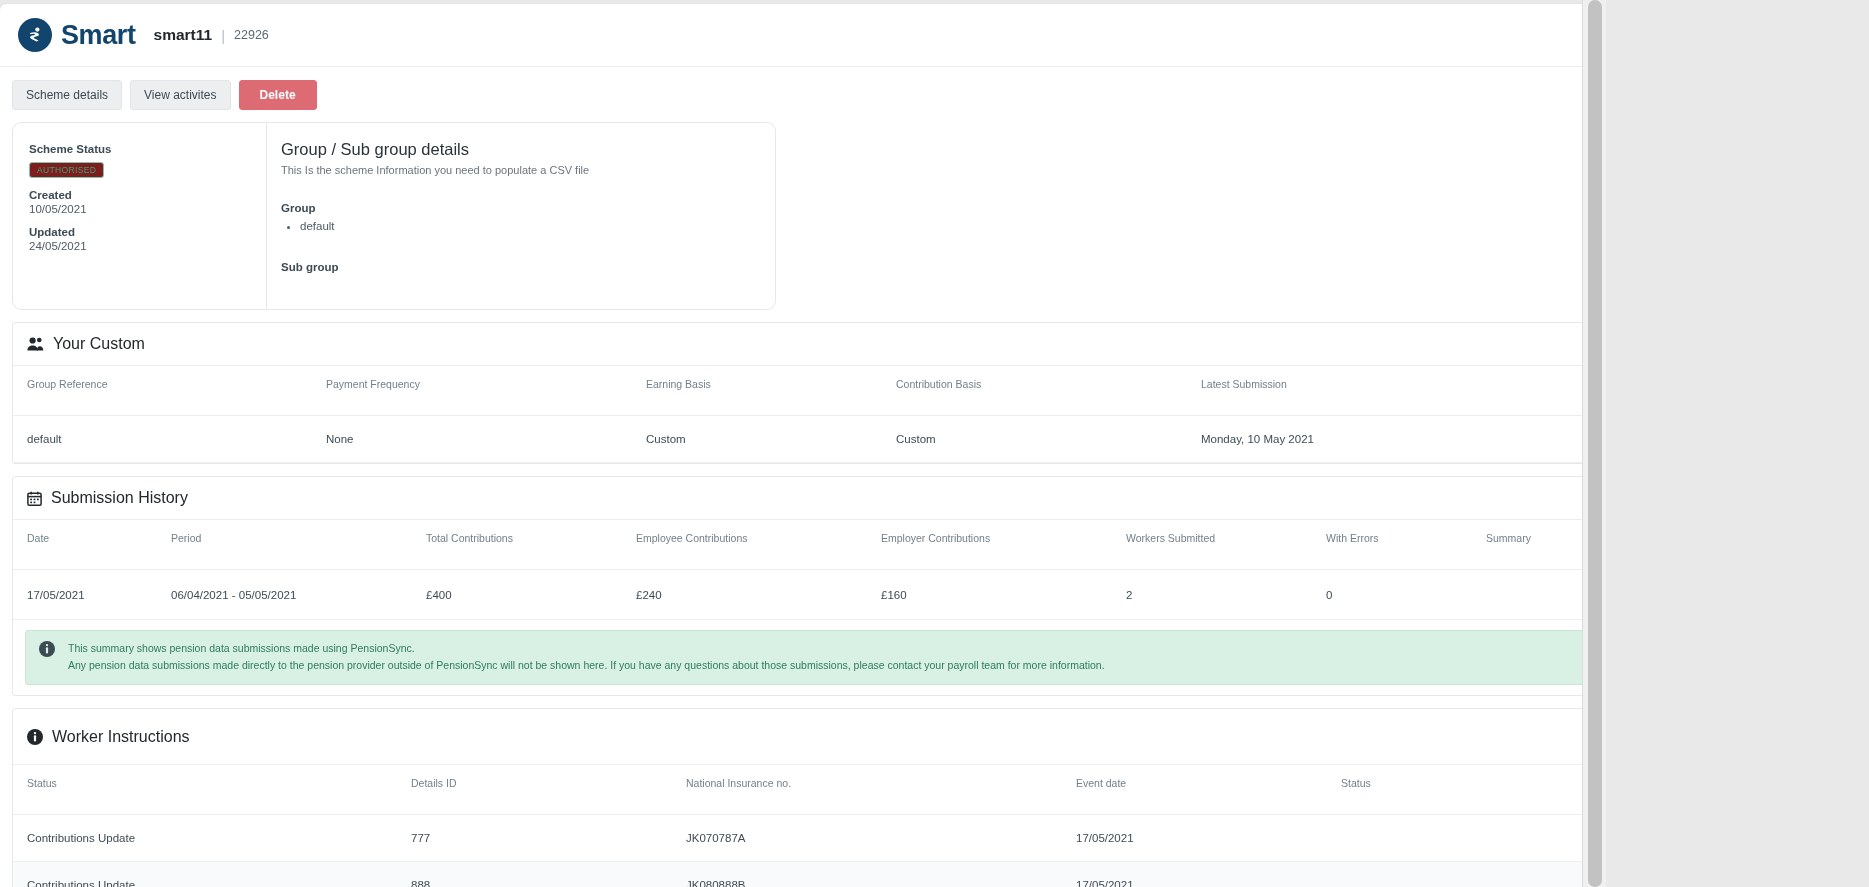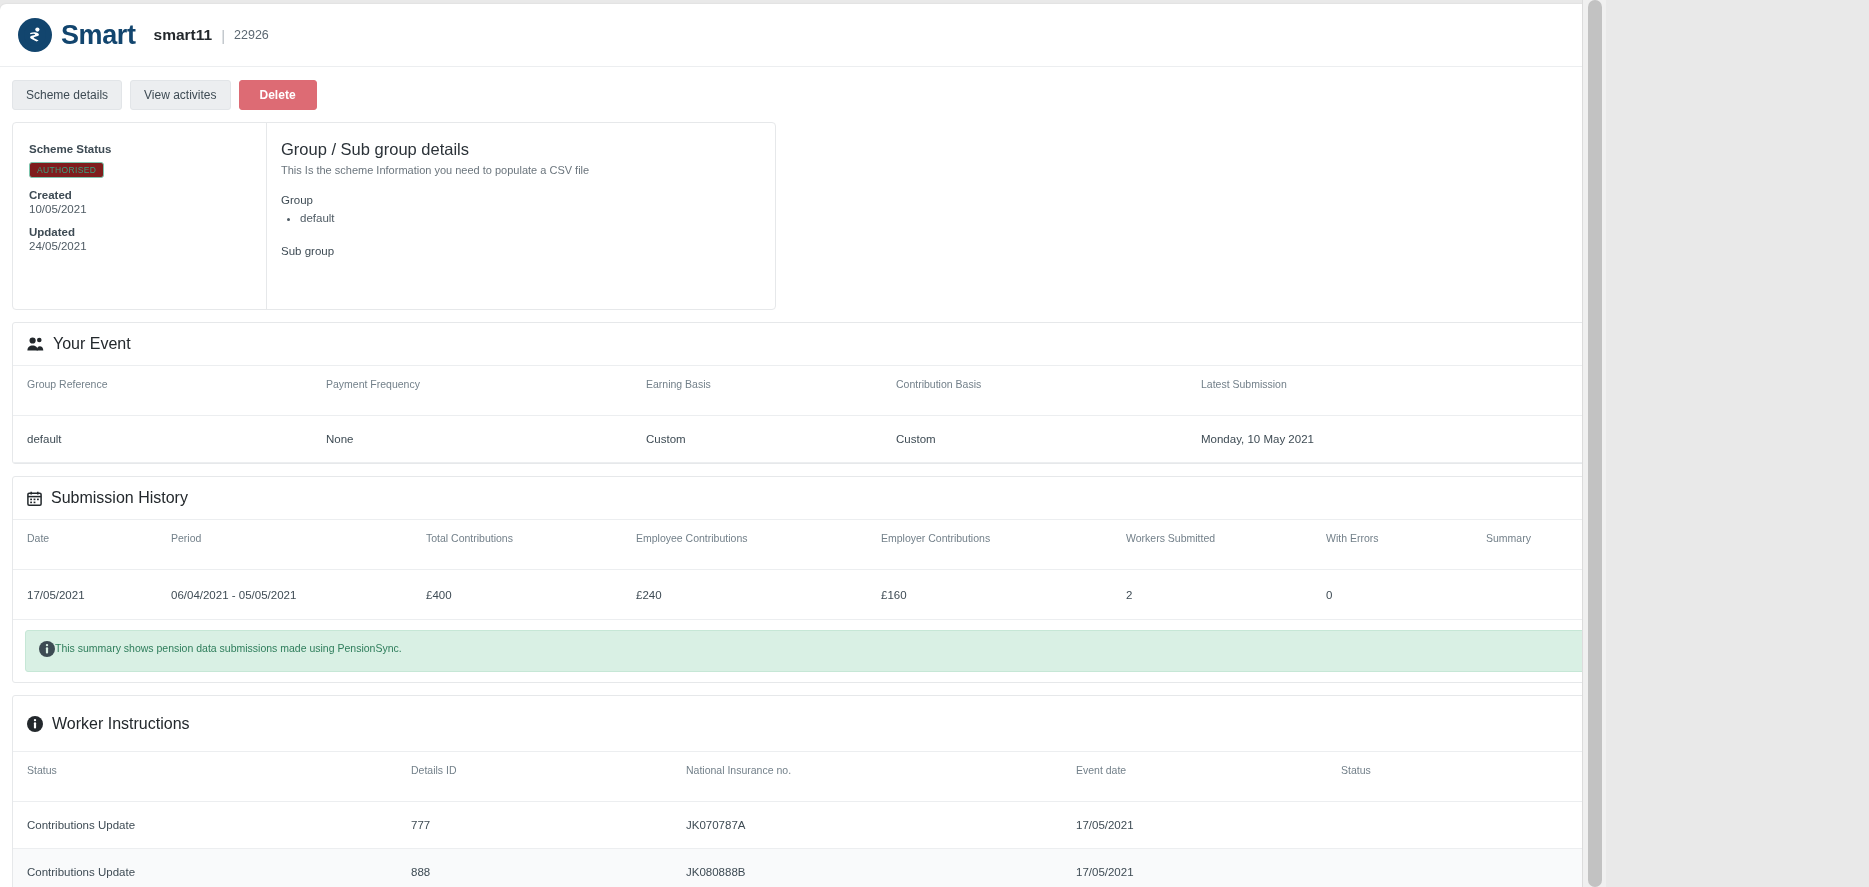--- a/index.html
+++ b/index.html
@@ -84,21 +84,21 @@
     background: #dd6b74; border-color: #dd6b74; color: #ffffff;
     font-weight: bold; padding: 7px 20px;
   }
 
   
   .topcards {
     display: flex;
     margin: 0 0 0 12px;
     width: 764px;
     border: 1px solid #e6e8ea;
-    border-radius: 4px;
+    border-radius: 9px;
     background: #fff;
   }
   .topcard-left {
     width: 254px; flex: 0 0 254px;
     border-right: 1px solid #e6e8ea;
     padding: 20px 16px 16px 16px;
     min-height: 186px;
   }
   .topcard-right { flex: 1; padding: 17px 18px 16px 14px; }
   .lbl { font-size: 11.5px; color: #3e4b54; font-weight: bold; }
@@ -108,21 +108,21 @@
     display: inline-block; margin-top: 7px;
     font-size: 8.5px; letter-spacing: .35px;
     color: #3aa17e; border: 1px solid #7cc6ae;
     border-radius: 3px; padding: 2px 7px 2px 7px;
     background: #7f1d1d;
   }
   .card-title {
     font-size: 16.5px; color: #2b3238; font-weight: normal;
   }
   .card-sub { font-size: 11px; color: #6b757d; margin-top: 5px; }
-  .sect-lbl { font-size: 11.5px; color: #3e4b54; font-weight: normal; margin-top: 18px; }
+  .sect-lbl { font-size: 11.5px; color: #3e4b54; font-weight: bold; margin-top: 26px; }
   .group-list { margin: 4px 0 0 0; padding-left: 19px; }
   .group-list li { font-size: 11.5px; color: #4f5b64; line-height: 1.5; }
 
   
   .panel {
     margin: 12px 12px 0 12px;
     border: 1px solid #e6e8ea;
     border-radius: 3px;
     background: #ffffff;
   }
@@ -154,21 +154,21 @@
     font-size: 11.5px; color: #3e4b54;
     padding: 17px 8px 17px 8px;
     border-bottom: 1px solid #eceef0;
   }
   tr.alt td { background: #f9fafb; }
   .pad-l { padding-left: 14px; }
   .chev { color: #9aa4ac; font-size: 13px; }
 
   
   .alert {
-    display: flex; align-items: flex-start; 
+    display: flex; align-items: flex-start; gap: 13px;
     margin: 10px 12px 10px 12px;
     background: #d9f0e4; border: 1px solid #c6e7d6;
     border-radius: 3px;
     padding: 9px 12px 10px 13px;
   }
   .alert .ic { color: #3d4b53; margin-top: 1px; }
   .alert-txt { font-size: 10.5px; color: #2e7d5b; line-height: 1.62; }
 </style>
 </head>
 <body>
@@ -220,21 +220,21 @@
       <div class="panel-head">
         <div class="panel-title">
           <span class="ic">
             <svg width="17" height="14" viewBox="0 0 17 14" fill="#23282c">
               <circle cx="5.6" cy="3.5" r="3.1"></circle>
               <path d="M0.4 13.4c0-3.0 2.3-4.9 5.2-4.9s5.2 1.9 5.2 4.9z"></path>
               <circle cx="12.3" cy="3.0" r="2.3"></circle>
               <path d="M9.6 13.4c0.2-2.6 1.6-4.2 3.2-4.2 1.9 0 3.5 1.6 3.5 4.2z"></path>
             </svg>
           </span>
-          <span>Your Event</span>
+          <span>Your Custom</span>
         </div>
       </div>
       <table>
         <thead>
           <tr>
             <th class="pad-l" style="width:305px">Group Reference</th>
             <th style="width:320px">Payment Frequency</th>
             <th style="width:250px">Earning Basis</th>
             <th style="width:305px">Contribution Basis</th>
             <th>Latest Submission</th>
@@ -306,20 +306,21 @@
       <div class="alert">
         <span class="ic">
           <svg width="16" height="16" viewBox="0 0 16 16" fill="#3d4b53">
             <circle cx="8" cy="8" r="8"></circle>
             <circle cx="8" cy="4.1" r="1.2" fill="#d9f0e4"></circle>
             <rect x="6.9" y="6.2" width="2.2" height="6.2" rx="1" fill="#d9f0e4"></rect>
           </svg>
         </span>
         <div>
           <div class="alert-txt">This summary shows pension data submissions made using PensionSync.</div>
+          <div class="alert-txt">Any pension data submissions made directly to the pension provider outside of PensionSync will not be shown here. If you have any questions about those submissions, please contact your payroll team for more information.</div>
         </div>
       </div>
     </div>
 
     <div class="panel">
       <div class="panel-head">
         <div class="panel-title">
           <span class="ic">
             <svg width="16" height="16" viewBox="0 0 16 16" fill="#23282c">
               <circle cx="8" cy="8" r="8"></circle>

